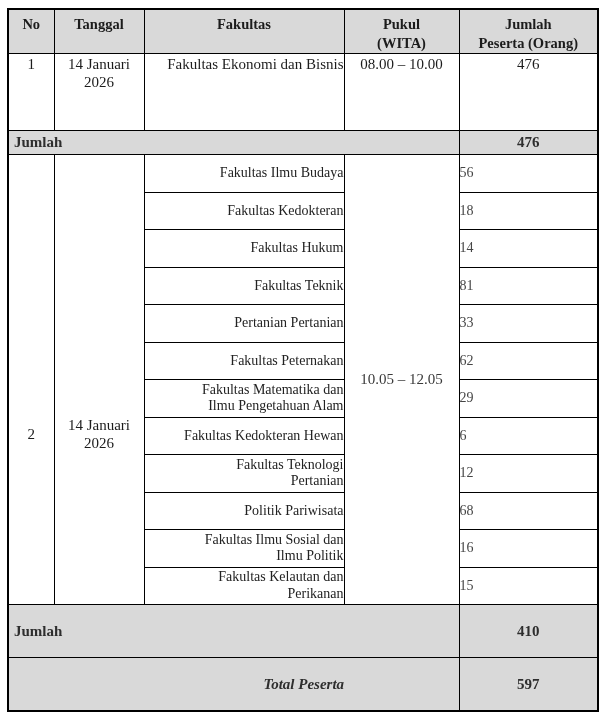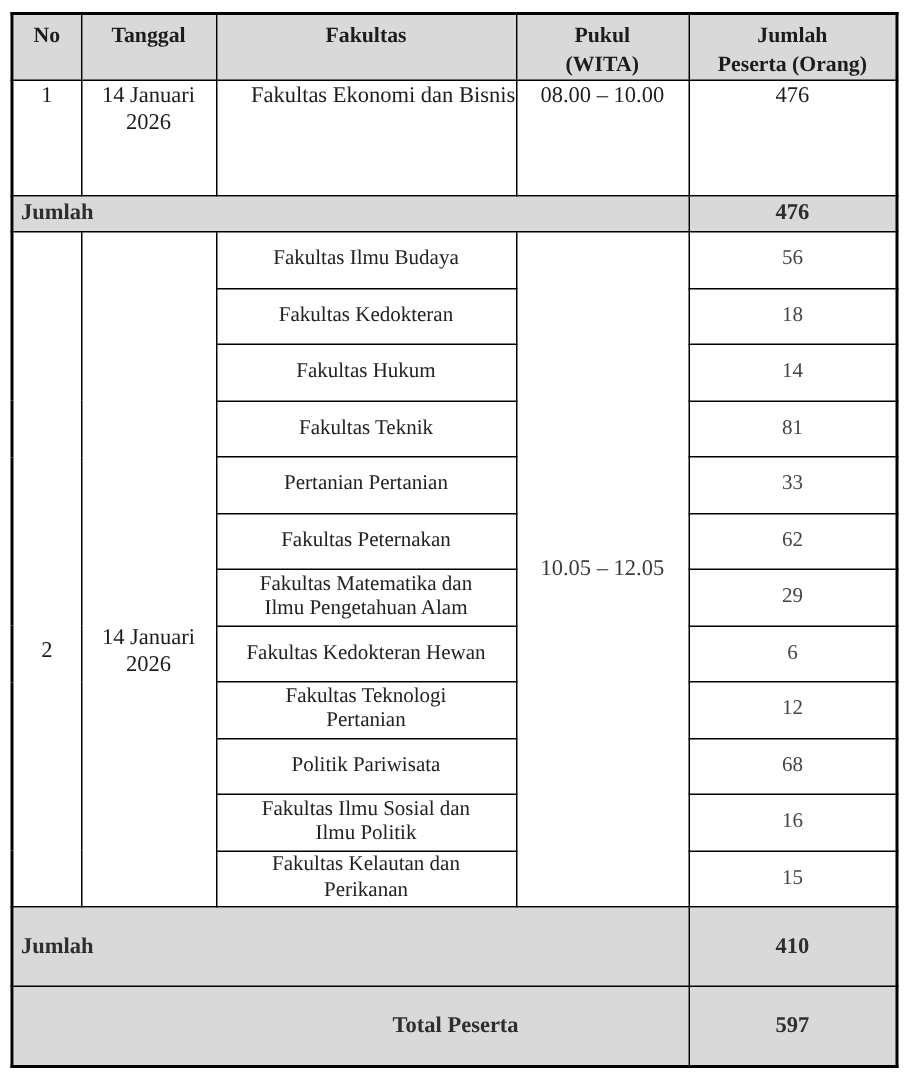--- a/index.html
+++ b/index.html
@@ -13,28 +13,28 @@
   
   tr.r1 td{vertical-align:top;font-size:15px;line-height:17.5px;height:74px;padding-top:2px;}
   .c{text-align:center;}
   .left{text-align:right;padding-left:1px;}
   
   tr.sub td{background:var(--gray,#d9d9d9);font-weight:bold;color:#2e2e2e;}
   tr.sub1 td{height:23px;font-size:15px;}
   tr.sub2 td,tr.total td{height:52px;font-size:15px;}
   .subl{text-align:left;padding-left:5px;vertical-align:middle;}
   .subv{text-align:center;font-size:14.5px;vertical-align:middle;}
-  .totl{text-align:center;padding-left:140px;vertical-align:middle;}
+  .totl{text-align:center;padding-left:140px;vertical-align:middle;font-style:italic;}
   
   tr.frow{height:37.5px;}
   tr.frow td{vertical-align:middle;}
-  td.fac{font-size:14px;line-height:16.5px;color:#222;text-align:center;}
+  td.fac{font-size:14px;line-height:16.5px;color:#222;text-align:right;}
   td.fac .ft{display:inline-block;}
   td.fac.wrap2 .ft{max-width:160px;}
-  td.num{font-size:14px;color:#454545;text-align:center;}
+  td.num{font-size:14px;color:#454545;}
   
   td.gno,td.gtg{vertical-align:top;padding-top:110px;font-size:15px;line-height:17.5px;text-align:center;}
   td.gpk{vertical-align:middle;font-size:15px;color:#3a3a3a;text-align:center;margin-left:30px;}
   .tgl{display:inline-block;max-width:70px;}
 </style>
 </head>
 <body>
 
 <div class="sheet">
   <table class="schedule">

